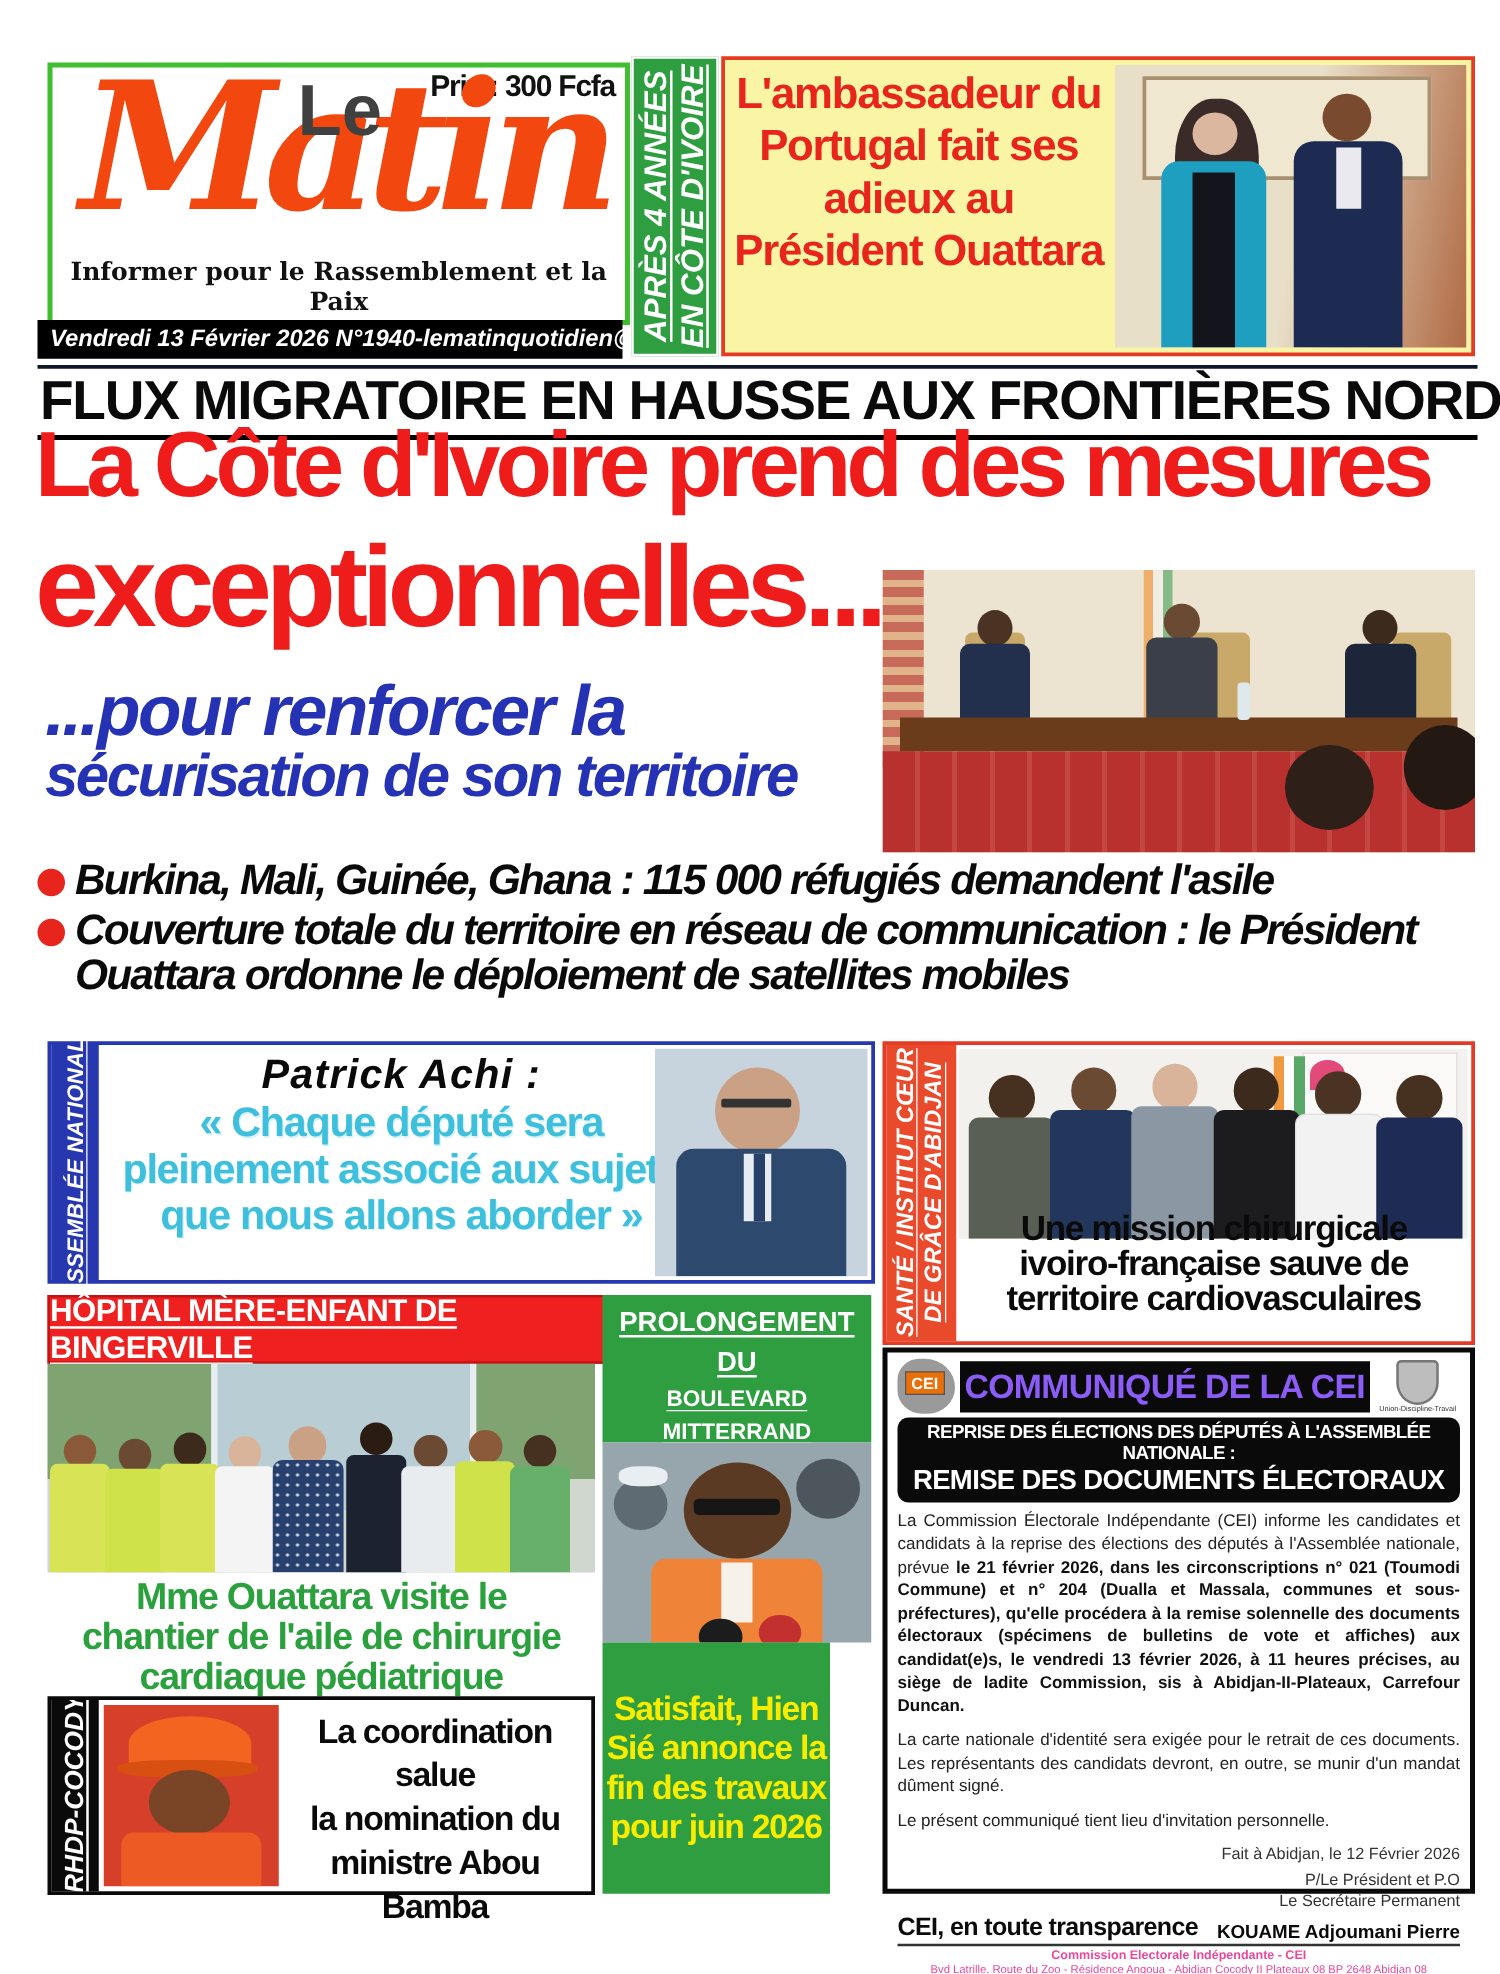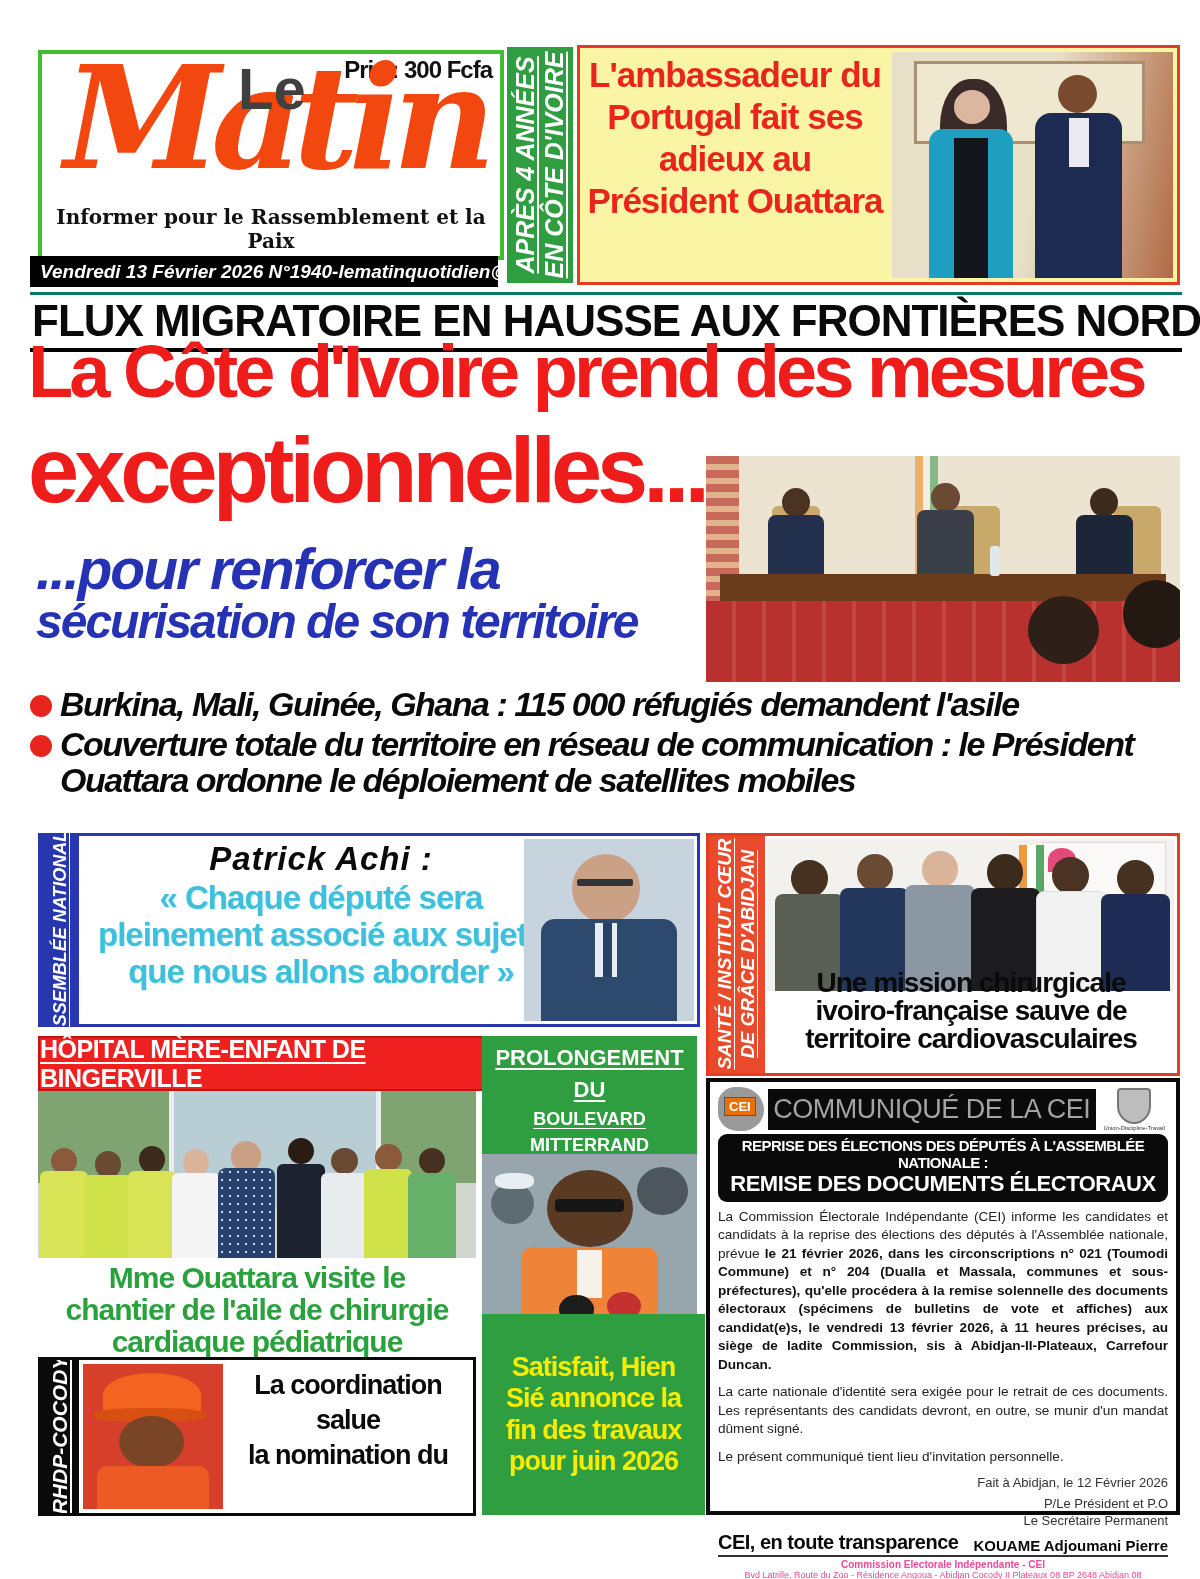--- a/index.html
+++ b/index.html
@@ -32,21 +32,21 @@
 
   
   .amb-box{left:577px;top:45px;width:603px;height:240px;background:#f9f5a5;border:3px solid #e33b25;
            box-sizing:border-box;display:flex;}
   .amb-headline{width:308px;padding:6px 2px 0 4px;box-sizing:border-box;text-align:center;
                 color:#e8251d;font-weight:800;font-size:35px;line-height:1.2;letter-spacing:-1px;}
   .amb-photo{flex:1;margin:4px;position:relative;overflow:hidden;
              background:linear-gradient(100deg,#e8dfc8 52%,#b06a45 100%);}
 
   
-  .lead-kicker{left:30px;top:292px;width:1150px;border-top:3px solid #0f766e;border-bottom:4px solid #000;
+  .lead-kicker{left:30px;top:292px;width:1150px;border-top:3px solid #0f172a;border-bottom:4px solid #000;
                padding:1px 0 2px 2px;font-size:44px;font-weight:800;letter-spacing:-1px;color:#0a0a0a;white-space:nowrap;}
   .lead-h1{left:28px;top:336px;width:1165px;color:#ee1d1b;font-weight:900;font-size:74px;
            letter-spacing:-4px;line-height:0.98;white-space:nowrap;}
   .lead-h2{left:28px;top:418px;color:#ee1d1b;font-weight:900;font-size:92px;letter-spacing:-5px;white-space:nowrap;}
   .main-photo{left:706px;top:456px;width:474px;height:226px;background:#ece4d0;overflow:hidden;}
   .lead-sub{left:36px;top:540px;width:680px;color:#2532b4;font-style:italic;font-weight:900;line-height:1.02;}
   .lead-sub .l1{font-size:57px;letter-spacing:-2px;display:block;}
   .lead-sub .l2{font-size:48px;letter-spacing:-2px;display:block;}
   .bullets{left:30px;top:686px;width:1155px;}
   .bullet{display:flex;align-items:flex-start;margin-bottom:4px;}
@@ -83,39 +83,39 @@
             font-weight:800;font-size:30px;line-height:1.06;letter-spacing:-1px;}
 
   
   .bv-title{left:482px;top:1036px;width:215px;height:118px;background:#2f9e41;color:#fff;
             padding:6px 4px;box-sizing:border-box;text-align:center;font-weight:800;}
   .bv-title span{display:block;text-decoration:underline;text-underline-offset:3px;line-height:1.45;}
   .bv-l1{font-size:22px;}
   .bv-l2{font-size:18px;}
   .bv-l3{font-size:14.5px;}
   .bv-photo{left:482px;top:1154px;width:215px;height:160px;background:#97a6ad;overflow:hidden;}
-  .bv-green{left:482px;top:1314px;width:223px;height:201px;background:#2f9e41;display:flex;align-items:center;justify-content:center;}
+  .bv-green{left:482px;top:1314px;width:182px;height:201px;background:#2f9e41;display:flex;align-items:center;justify-content:center;}
   .bv-yellow{color:#f8ec00;font-weight:800;font-size:27px;line-height:1.15;letter-spacing:-1px;text-align:center;}
 
   
   .rhdp-box{left:38px;top:1357px;width:438px;height:159px;border:3px solid #0a0a0a;box-sizing:border-box;background:#fff;}
   .rhdp-strip{position:absolute;left:0;top:0;width:38px;height:100%;background:#0a0a0a;}
   .rhdp-strip .vrot{left:-56px;top:56px;width:150px;height:38px;color:#fff;font-weight:800;font-style:italic;font-size:21px;}
   .rhdp-photo{position:absolute;left:42px;top:4px;width:140px;height:145px;background:#d6402a;overflow:hidden;}
   .rhdp-head{position:absolute;left:186px;top:8px;right:4px;text-align:center;
              font-weight:800;font-size:27px;line-height:1.3;letter-spacing:-1px;color:#0a0a0a;}
 
   
   .cei-box{left:706px;top:1078px;width:474px;height:437px;border:4px solid #0a0a0a;box-sizing:border-box;
            background:#fff;padding:5px 8px;font-family:"Liberation Sans",sans-serif;}
   .cei-header{display:flex;align-items:center;gap:4px;}
   .cei-logo{flex:0 0 46px;height:44px;position:relative;background:#9a9a9a;border-radius:40% 55% 50% 45%;}
   .cei-logo .tag{position:absolute;left:6px;top:10px;background:#e8700a;color:#fff;font-weight:800;font-size:13px;
                  padding:1px 4px;border:1px solid #555;}
-  .cei-title{flex:1;background:#0a0a0a;color:#a3a3a3;text-align:center;font-weight:400;font-size:27px;
+  .cei-title{flex:1;background:#0a0a0a;color:#8b5cf6;text-align:center;font-weight:700;font-size:27px;
              letter-spacing:-0.5px;padding:5px 0;}
   .cei-arms{flex:0 0 50px;text-align:center;}
   .cei-arms .shield{width:30px;height:32px;margin:0 auto;background:#bdbdbd;border:2px solid #777;border-radius:4px 4px 50% 50%;}
   .cei-arms .cap{font-size:6.5px;color:#333;white-space:nowrap;transform:scale(0.9);}
   .cei-sub{background:#0a0a0a;color:#fff;border-radius:9px;margin-top:3px;text-align:center;padding:3px 2px 5px;}
   .cei-sub .s1{display:block;font-weight:800;font-size:15px;letter-spacing:-0.5px;}
   .cei-sub .s2{display:block;font-weight:800;font-size:22px;letter-spacing:-0.5px;}
   .cei-body{font-size:13.6px;line-height:1.36;text-align:justify;margin-top:6px;color:#222;}
   .cei-body p{margin:4px 0 9px 0;}
   .cei-body .b{font-weight:bold;color:#111;}
@@ -315,20 +315,21 @@
     </div>
     <div class="rhdp-photo">
       <div class="p" style="left:14%;top:6%;width:70%;height:30%;background:#f2641f;border-radius:50% 50% 12% 12%;"></div>
       <div class="p" style="left:8%;top:30%;width:80%;height:10%;background:#d84f12;border-radius:40%;"></div>
       <div class="head" style="left:26%;top:36%;width:46%;height:36%;background:#7a4526;"></div>
       <div class="p" style="left:10%;top:70%;width:80%;height:30%;background:#ee5a24;border-radius:10px 10px 0 0;"></div>
     </div>
     <div class="rhdp-head">
       <span style="display:block;">La coordination salue</span>
       <span style="display:block;">la nomination du</span>
+      <span style="display:block;">ministre Abou Bamba</span>
     </div>
   </div>
 
   <div class="abs cei-box">
     <div class="cei-header">
       <div class="cei-logo">
         <span class="tag">CEI</span>
       </div>
       <div class="cei-title">COMMUNIQUÉ DE LA CEI</div>
       <div class="cei-arms">

